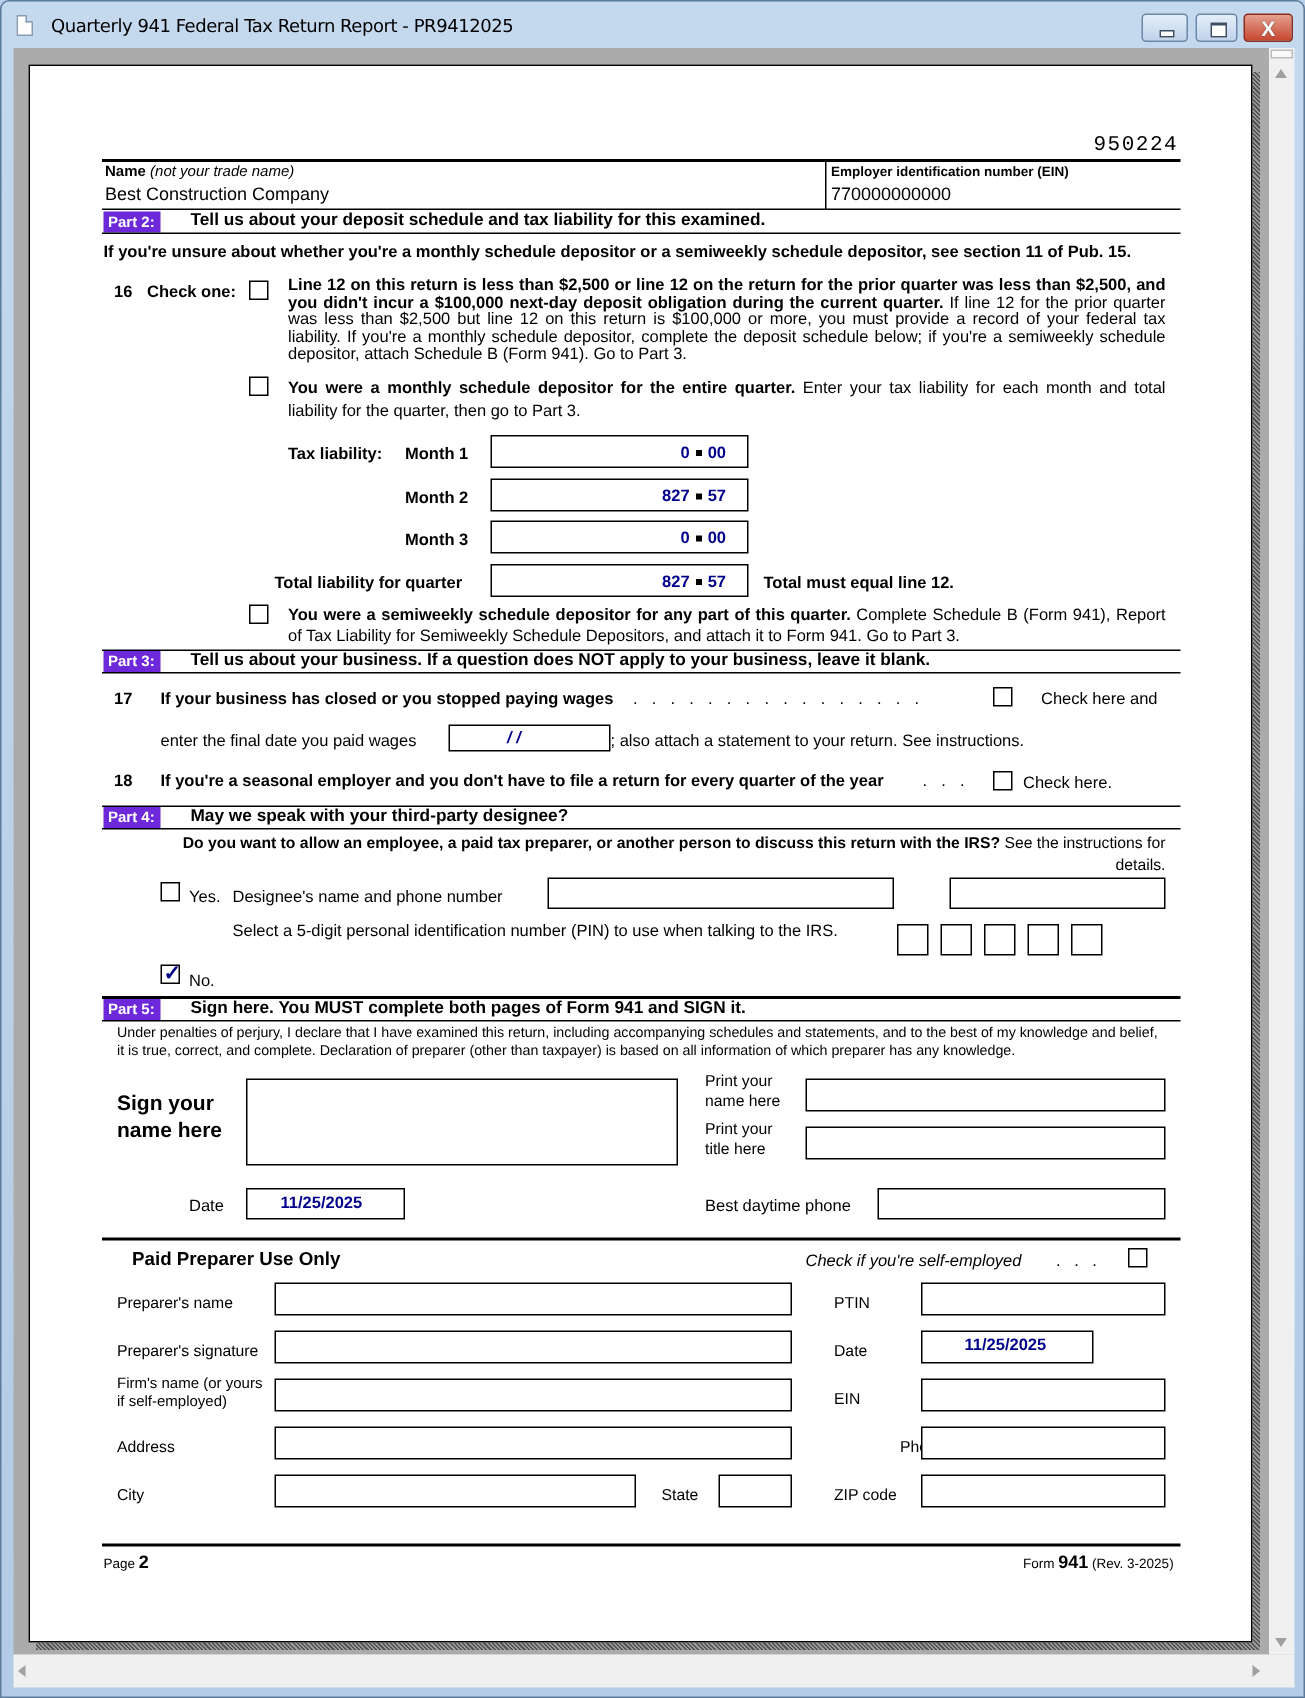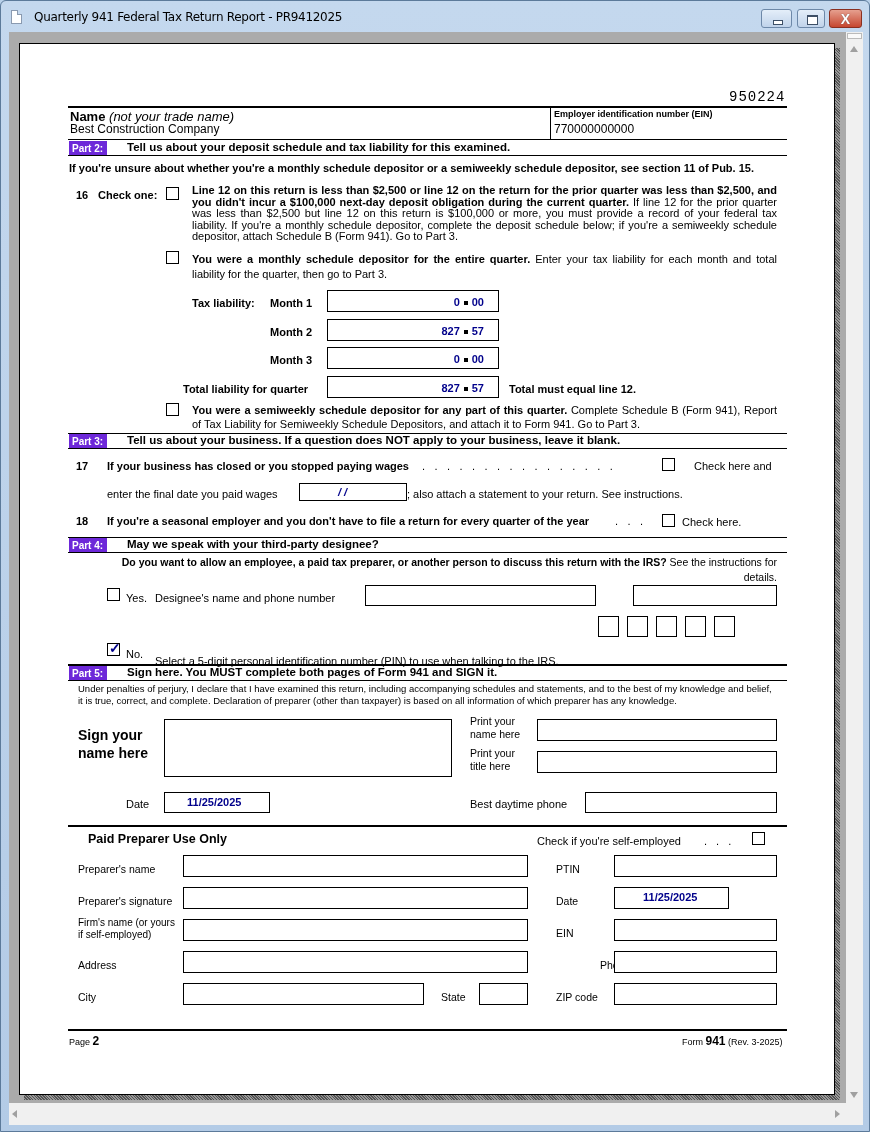--- a/index.html
+++ b/index.html
@@ -74,21 +74,21 @@
   </div>
   <div class="corner"></div>
 
   <div class="page-shadow"></div>
   <div class="page">
 
     <div class="t" style="left:709px; top:45px; font-family:Liberation Mono, monospace; font-size:14px; letter-spacing:1px;">950224</div>
 
     <div class="hline" style="left:48px; top:62px; width:719px; height:2px;"></div>
     <div class="vline" style="left:530px; top:63px; height:33px;"></div>
-    <div class="t sm b" style="left:50px; top:65px; font-size:13px;"><span>Name</span> <i style="font-weight:normal">(not your trade name)</i></div>
+    <div class="t sm b" style="left:50px; top:65px; font-size:10px;"><span>Name</span> <i style="font-weight:normal">(not your trade name)</i></div>
     <div class="t" style="left:50px; top:78px; font-size:12px;">Best Construction Company</div>
     <div class="t sm b" style="left:534px; top:65px; font-size:9px;">Employer identification number (EIN)</div>
     <div class="t" style="left:534px; top:78px; font-size:12px;">770000000000</div>
     <div class="hline" style="left:48px; top:95px; width:719px;"></div>
 
     <div class="part-tag" style="left:49px; top:97px;">Part 2:</div>
     <div class="part-title" style="left:107px; top:97px;">Tell us about your deposit schedule and tax liability for this examined.</div>
     <div class="hline" style="left:48px; top:111px; width:719px;"></div>
     <div class="t b md" style="left:49px; top:118px;">If you're unsure about whether you're a monthly schedule depositor or a semiweekly schedule depositor, see section 11 of Pub. 15.</div>
 
@@ -152,21 +152,21 @@
     <div class="part-title" style="left:107px; top:494px;">May we speak with your third-party designee?</div>
     <div class="hline" style="left:48px; top:508px; width:719px;"></div>
     <div class="para" style="left:87px; top:511px; width:670px; line-height:14.5px; text-align:right; font-size:10.5px;"><b>Do you want to allow an employee, a paid tax preparer, or another person to discuss this return with the IRS?</b><span> See the instructions for details.</span></div>
 
     <div class="chk" style="left:87px; top:544px;"></div>
     <div class="t md" style="left:106px; top:548px;">Yes.</div>
     <div class="t md" style="left:135px; top:548px;">Designee's name and phone number</div>
     <div class="box" style="left:345px; top:541px; width:231px; height:21px;"></div>
     <div class="box" style="left:613px; top:541px; width:144px; height:21px;"></div>
 
-    <div class="t md" style="left:135px; top:611px;text-align:center;">Select a 5-digit personal identification number (PIN) to use when talking to the IRS.</div>
+    <div class="t md" style="left:135px; top:571px;text-align:center;">Select a 5-digit personal identification number (PIN) to use when talking to the IRS.</div>
     <div class="box" style="left:578px; top:572px; width:21px; height:21px;"></div>
     <div class="box" style="left:607px; top:572px; width:21px; height:21px;"></div>
     <div class="box" style="left:636px; top:572px; width:21px; height:21px;"></div>
     <div class="box" style="left:665px; top:572px; width:21px; height:21px;"></div>
     <div class="box" style="left:694px; top:572px; width:21px; height:21px;"></div>
 
     <div class="chk" style="left:87px; top:599px;">
         <span class="check-mark">✓</span>
       </div>
     <div class="t md" style="left:106px; top:604px;">No.</div>
@@ -195,21 +195,21 @@
 
     <div class="t md" style="left:106px; top:754px;">Date</div>
     <div class="box" style="left:144px; top:748px; width:106px; height:21px;">
         <span class="blue" style="position:absolute; left:22px; top:3px; font-size:11px;">11/25/2025</span>
       </div>
     <div class="t md" style="left:450px; top:754px;">Best daytime phone</div>
     <div class="box" style="left:565px; top:748px; width:192px; height:21px;"></div>
 
     <div class="hline" style="left:48px; top:781px; width:719px; height:2px;"></div>
     <div class="t b" style="left:68px; top:788px; font-size:12.5px;">Paid Preparer Use Only</div>
-    <div class="t md" style="left:517px; top:791px;">Check if you're self-employed</div>
+    <div class="t md" style="left:517px; top:791px;font-style:italic;">Check if you're self-employed</div>
     <div class="t md" style="left:684px; top:791px; letter-spacing:3px;">. . .</div>
     <div class="chk" style="left:732px; top:788px;"></div>
 
     <div class="t md" style="left:58px; top:819px; font-size:10.5px;">Preparer's name</div>
     <div class="box" style="left:163px; top:811px; width:345px; height:22px;"></div>
     <div class="t md" style="left:536px; top:819px; font-size:10.5px;">PTIN</div>
     <div class="box" style="left:594px; top:811px; width:163px; height:22px;"></div>
 
     <div class="t md" style="left:58px; top:851px; font-size:10.5px;">Preparer's signature</div>
     <div class="box" style="left:163px; top:843px; width:345px; height:22px;"></div>

